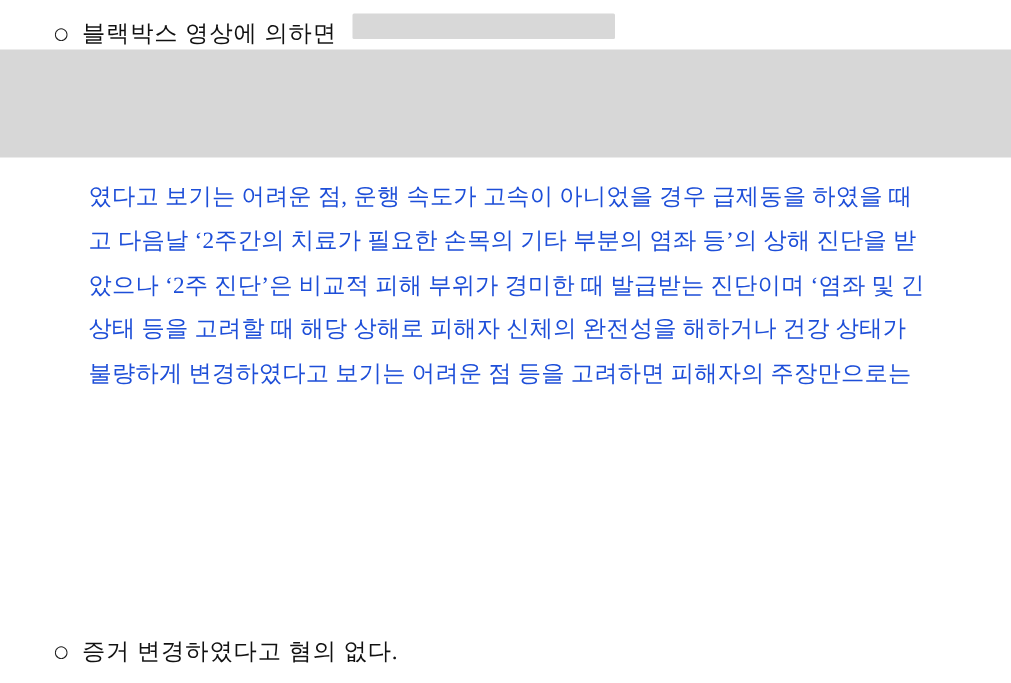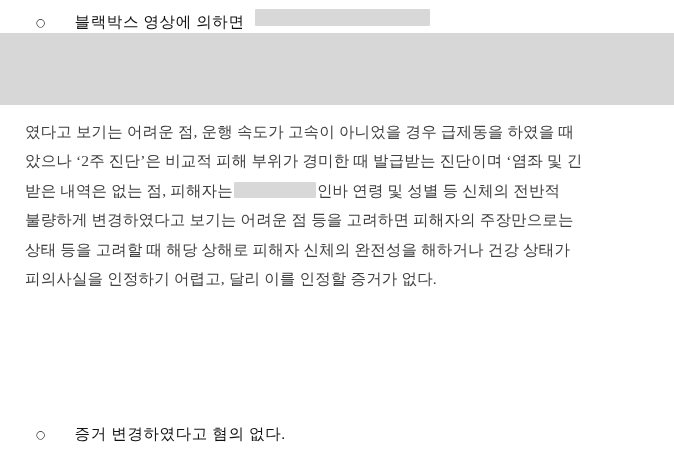--- a/index.html
+++ b/index.html
@@ -36,21 +36,20 @@
     line-height: 1;
     margin-right: 9px;
     color: #1a1a1a;
     position: relative;
     top: -1px;
   }
   .bullet-text {
     font-size: 15.5px;
     letter-spacing: 0.6px;
     color: #111111;
-    margin-left: 20px;
   }
 
   #heading-line { top: 10px; left: 36px; }
   #closing-line { top: 424px; left: 36px; }
 
   
   .redaction {
     background: #d8d8d8;
     display: inline-block;
     vertical-align: middle;
@@ -84,22 +83,23 @@
     position: absolute;
     top: 117px;
     left: 25px;
     width: 630px;
   }
   .body-line {
     font-size: 15.5px;
     line-height: 29.4px;
     letter-spacing: 0.15px;
     white-space: nowrap;
-    color: #404040;
+    color: #1d4ed8;
     text-align: justify;
+    margin-left: 34px;
   }
   .body-line.spread {
     
     letter-spacing: 0.15px;
   }
 </style>
 </head>
 <body>
 
 <div class="page">
@@ -107,25 +107,24 @@
   <div class="bullet-line" id="heading-line">
     <span class="bullet-mark">○</span>
     <span class="bullet-text">블랙박스 영상에 의하면</span>
     <span class="redaction redact-top-inline"></span>
   </div>
 
   <div class="redact-band"></div>
 
   <div class="body-block">
     <div class="body-line spread">였다고 보기는 어려운 점, 운행 속도가 고속이 아니었을 경우 급제동을 하였을 때</div>
+    <div class="body-line spread">고 다음날 ‘2주간의 치료가 필요한 손목의 기타 부분의 염좌 등’의 상해 진단을 받</div>
     <div class="body-line spread">았으나 ‘2주 진단’은 비교적 피해 부위가 경미한 때 발급받는 진단이며 ‘염좌 및 긴</div>
-    <div class="body-line spread"><span>받은 내역은 없는 점, 피해자는</span><span class="redaction redact-inline-mid"></span><span>인바 연령 및 성별 등 신체의 전반적</span></div>
+    <div class="body-line spread">상태 등을 고려할 때 해당 상해로 피해자 신체의 완전성을 해하거나 건강 상태가</div>
     <div class="body-line spread">불량하게 변경하였다고 보기는 어려운 점 등을 고려하면 피해자의 주장만으로는</div>
-    <div class="body-line spread">상태 등을 고려할 때 해당 상해로 피해자 신체의 완전성을 해하거나 건강 상태가</div>
-    <div class="body-line">피의사실을 인정하기 어렵고, 달리 이를 인정할 증거가 없다.</div>
   </div>
 
   <div class="bullet-line" id="closing-line">
     <span class="bullet-mark">○</span>
     <span class="bullet-text">증거 변경하였다고 혐의 없다.</span>
   </div>
 
 </div>
 
 </body></html>

